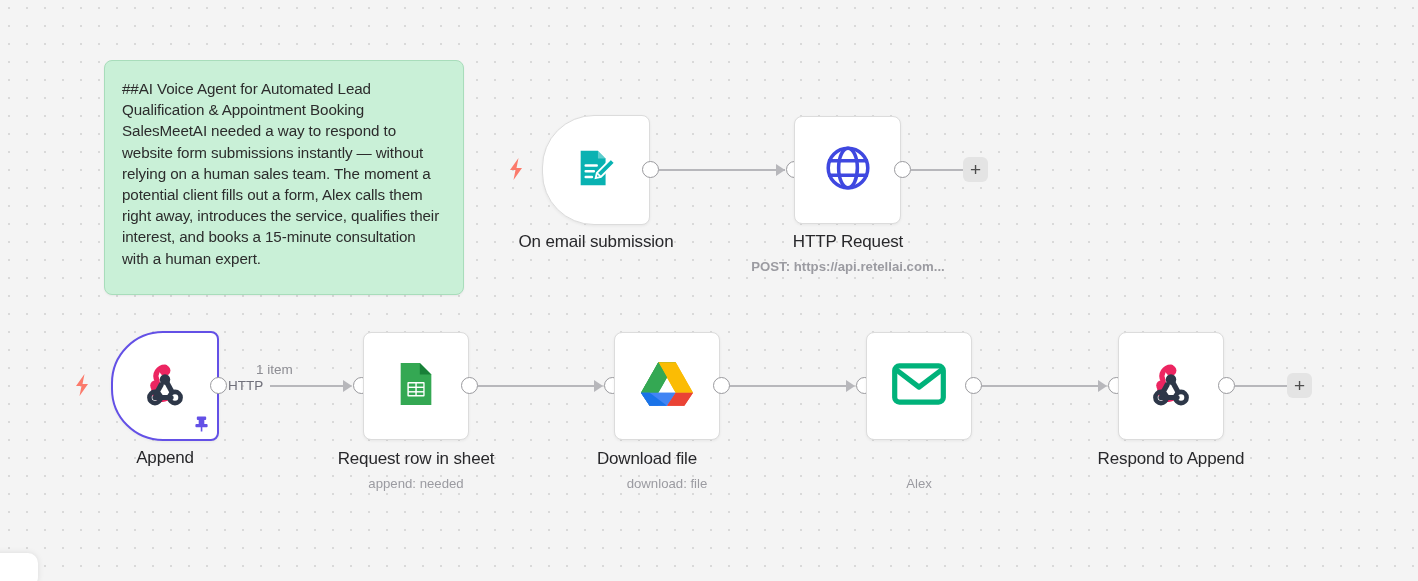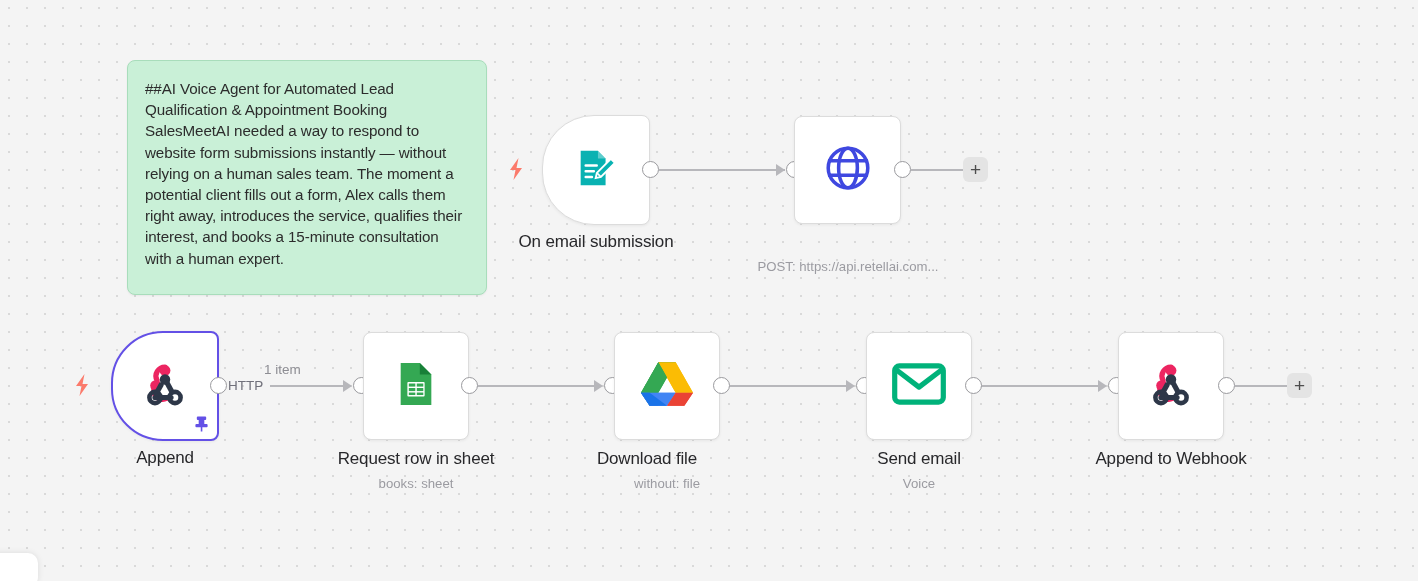--- a/index.html
+++ b/index.html
@@ -141,21 +141,21 @@
     background: #ffffff;
     border-radius: 0 10px 10px 0;
     box-shadow: 0 0 6px rgba(0,0,0,0.10);
   }
 </style>
 </head>
 <body>
 
 <div id="canvas">
 
-  <div class="sticky" style="left:127px; top:60px; width:360px; height:235px;">
+  <div class="sticky" style="left:104px; top:60px; width:360px; height:235px;">
     <div class="sticky-text">##AI Voice Agent for Automated Lead Qualification &amp; Appointment Booking SalesMeetAI needed a way to respond to website form submissions instantly — without relying on a human sales team. The moment a potential client fills out a form, Alex calls them right away, introduces the service, qualifies their interest, and books a 15-minute consultation with a human expert.</div>
   </div>
 
   <span class="bolt" style="left:506px; top:157px;">
     <svg viewBox="0 0 20 24" width="20" height="24">
       <path d="M12.5 1 L4 13 H9.5 L7.5 23 L16 11 H10.5 Z" fill="#fb7a6b"></path>
     </svg>
   </span>
 
   <div class="node trigger" style="left:542px; top:115px; width:108px; height:110px;">
@@ -183,21 +183,22 @@
   <div class="node" style="left:794px; top:116px; width:107px; height:108px;">
     <span class="node-icon">
       <svg viewBox="0 0 48 48" width="50" height="50">
         <circle cx="24" cy="24" r="19" fill="none" stroke="#3f48e0" stroke-width="3.4"></circle>
         <ellipse cx="24" cy="24" rx="9" ry="19" fill="none" stroke="#3f48e0" stroke-width="3.4"></ellipse>
         <line x1="5" y1="17" x2="43" y2="17" stroke="#3f48e0" stroke-width="3.4"></line>
         <line x1="5" y1="31" x2="43" y2="31" stroke="#3f48e0" stroke-width="3.4"></line>
       </svg>
     </span>
   </div>
-  <div class="node-sub" style="left:698px; top:259px; width:300px;">POST: https://api.retellai.com...</div>
+  <div class="node-label" style="left:698px; top:232px; width:300px;">HTTP Request</div>
+  <div class="node-sub" style="left:698px; top:259px; width:300px;font-weight:bold;">POST: https://api.retellai.com...</div>
 
   <div class="handle" style="left:894px; top:161px;"></div>
   <div class="conn-line" style="left:911px; top:169px; width:55px;"></div>
   <div class="plus-btn" style="left:963px; top:157px;">+</div>
 
   <span class="bolt" style="left:72px; top:373px;">
     <svg viewBox="0 0 20 24" width="20" height="24">
       <path d="M12.5 1 L4 13 H9.5 L7.5 23 L16 11 H10.5 Z" fill="#fb7a6b"></path>
     </svg>
   </span>
@@ -224,21 +225,21 @@
         <rect x="5" y="5" width="6" height="5" fill="#6350e6"></rect>
         <rect x="1.5" y="9.5" width="13" height="3.4" rx="1" fill="#6350e6"></rect>
         <rect x="7.2" y="12.5" width="1.7" height="5" fill="#6350e6"></rect>
       </svg>
     </span>
   </div>
   <div class="node-label" style="left:15px; top:448px; width:300px;">Append</div>
 
   <div class="handle" style="left:210px; top:377px;"></div>
   <div class="conn-label dark" style="left:228px; top:378px;">HTTP</div>
-  <div class="conn-label" style="left:264px; top:362px;text-align:center;">1 item</div>
+  <div class="conn-label" style="left:256px; top:362px;text-align:center;">1 item</div>
   <div class="conn-line" style="left:270px; top:385px; width:74px;"></div>
   <div class="arrow" style="left:343px; top:380px;"></div>
   <div class="handle" style="left:353px; top:377px;"></div>
 
   <div class="node" style="left:363px; top:332px; width:106px; height:108px;">
     <span class="node-icon">
       <svg viewBox="0 0 40 48" width="42" height="46">
         <path d="M4 2 h20 l12 12 v32 H4 Z" fill="#34a853"></path>
         <path d="M24 2 v12 h12 Z" fill="#188038"></path>
         <rect x="11" y="22" width="18" height="15" rx="1" fill="#ffffff"></rect>
@@ -247,21 +248,21 @@
           <rect x="20.8" y="23.5" width="6.8" height="3.2"></rect>
           <rect x="12.5" y="28.2" width="6.8" height="3.2"></rect>
           <rect x="20.8" y="28.2" width="6.8" height="3.2"></rect>
           <rect x="12.5" y="32.9" width="6.8" height="2.6"></rect>
           <rect x="20.8" y="32.9" width="6.8" height="2.6"></rect>
         </g>
       </svg>
     </span>
   </div>
   <div class="node-label" style="left:266px; top:449px; width:300px;">Request row in sheet</div>
-  <div class="node-sub" style="left:266px; top:476px; width:300px;">books: sheet</div>
+  <div class="node-sub" style="left:266px; top:476px; width:300px;">append: needed</div>
 
   <div class="handle" style="left:461px; top:377px;"></div>
   <div class="conn-line" style="left:478px; top:385px; width:117px;"></div>
   <div class="arrow" style="left:594px; top:380px;"></div>
   <div class="handle" style="left:604px; top:377px;"></div>
 
   <div class="node" style="left:614px; top:332px; width:106px; height:108px;">
     <span class="node-icon">
       <svg viewBox="0 0 48 44" width="52" height="48">
         <path d="M16 2 h16 l16 28 h-16 Z" fill="#fbbc04"></path>
@@ -272,37 +273,36 @@
         <path d="M32 30 h16 l-8 12 h-16 Z" fill="#ea4335"></path>
         <path d="M16 2 h16 l16 28 h-16 Z" fill="#fbbc04"></path>
         <path d="M16 2 L0 30 h16 L24 16 Z" fill="#34a853"></path>
         <path d="M0 30 h32 l-8 12 H8 Z" fill="#4285f4"></path>
         <path d="M24 42 h-16 l-8 -12 h8 Z" fill="#1a73e8"></path>
         <path d="M32 30 h16 l-8 12 h-16 Z" fill="#ea4335"></path>
       </svg>
     </span>
   </div>
   <div class="node-label" style="left:497px; top:449px; width:300px;">Download file</div>
-  <div class="node-sub" style="left:517px; top:476px; width:300px;">without: file</div>
+  <div class="node-sub" style="left:517px; top:476px; width:300px;">download: file</div>
 
   <div class="handle" style="left:713px; top:377px;"></div>
   <div class="conn-line" style="left:730px; top:385px; width:117px;"></div>
   <div class="arrow" style="left:846px; top:380px;"></div>
   <div class="handle" style="left:856px; top:377px;"></div>
 
   <div class="node" style="left:866px; top:332px; width:106px; height:108px;">
     <span class="node-icon">
       <svg viewBox="0 0 52 40" width="54" height="42">
         <rect x="2.6" y="2.6" width="46.8" height="34.8" rx="4.5" fill="none" stroke="#00b27a" stroke-width="5"></rect>
         <path d="M5 7 L26 23 L47 7" fill="none" stroke="#00b27a" stroke-width="5" stroke-linecap="round" stroke-linejoin="round"></path>
       </svg>
     </span>
   </div>
-  <div class="node-label" style="left:769px; top:449px; width:300px;">Send email</div>
-  <div class="node-sub" style="left:769px; top:476px; width:300px;">Voice</div>
+  <div class="node-sub" style="left:769px; top:476px; width:300px;">Alex</div>
 
   <div class="handle" style="left:965px; top:377px;"></div>
   <div class="conn-line" style="left:982px; top:385px; width:117px;"></div>
   <div class="arrow" style="left:1098px; top:380px;"></div>
   <div class="handle" style="left:1108px; top:377px;"></div>
 
   <div class="node" style="left:1118px; top:332px; width:106px; height:108px;">
     <span class="node-icon">
       <svg viewBox="0 0 48 48" width="48" height="48">
         <path d="M24 7 a9 9 0 0 0 -8 13.2" fill="none" stroke="#ec2561" stroke-width="5.2" stroke-linecap="round"></path>
@@ -312,21 +312,21 @@
         <path d="M14 37.5 h10" fill="none" stroke="#2d3748" stroke-width="5.2" stroke-linecap="round"></path>
         <circle cx="14" cy="37.5" r="5.6" fill="none" stroke="#2d3748" stroke-width="4.6"></circle>
         <circle cx="34" cy="37.5" r="5.6" fill="none" stroke="#2d3748" stroke-width="4.6"></circle>
         <path d="M24 37.5 h6" fill="none" stroke="#2d3748" stroke-width="5.2" stroke-linecap="round"></path>
         <path d="M24 19 l7 13" fill="none" stroke="#2d3748" stroke-width="5.2" stroke-linecap="round"></path>
         <path d="M20 25 l-5 9" fill="none" stroke="#2d3748" stroke-width="5.2" stroke-linecap="round"></path>
         <circle cx="24" cy="19.5" r="5.2" fill="#2d3748"></circle>
       </svg>
     </span>
   </div>
-  <div class="node-label" style="left:1021px; top:449px; width:300px;">Append to Webhook</div>
+  <div class="node-label" style="left:1021px; top:449px; width:300px;">Respond to Append</div>
 
   <div class="handle" style="left:1218px; top:377px;"></div>
   <div class="conn-line" style="left:1235px; top:385px; width:55px;"></div>
   <div class="plus-btn" style="left:1287px; top:373px;">+</div>
 
   <div class="corner-panel"></div>
 
 </div>
 
 </body></html>

